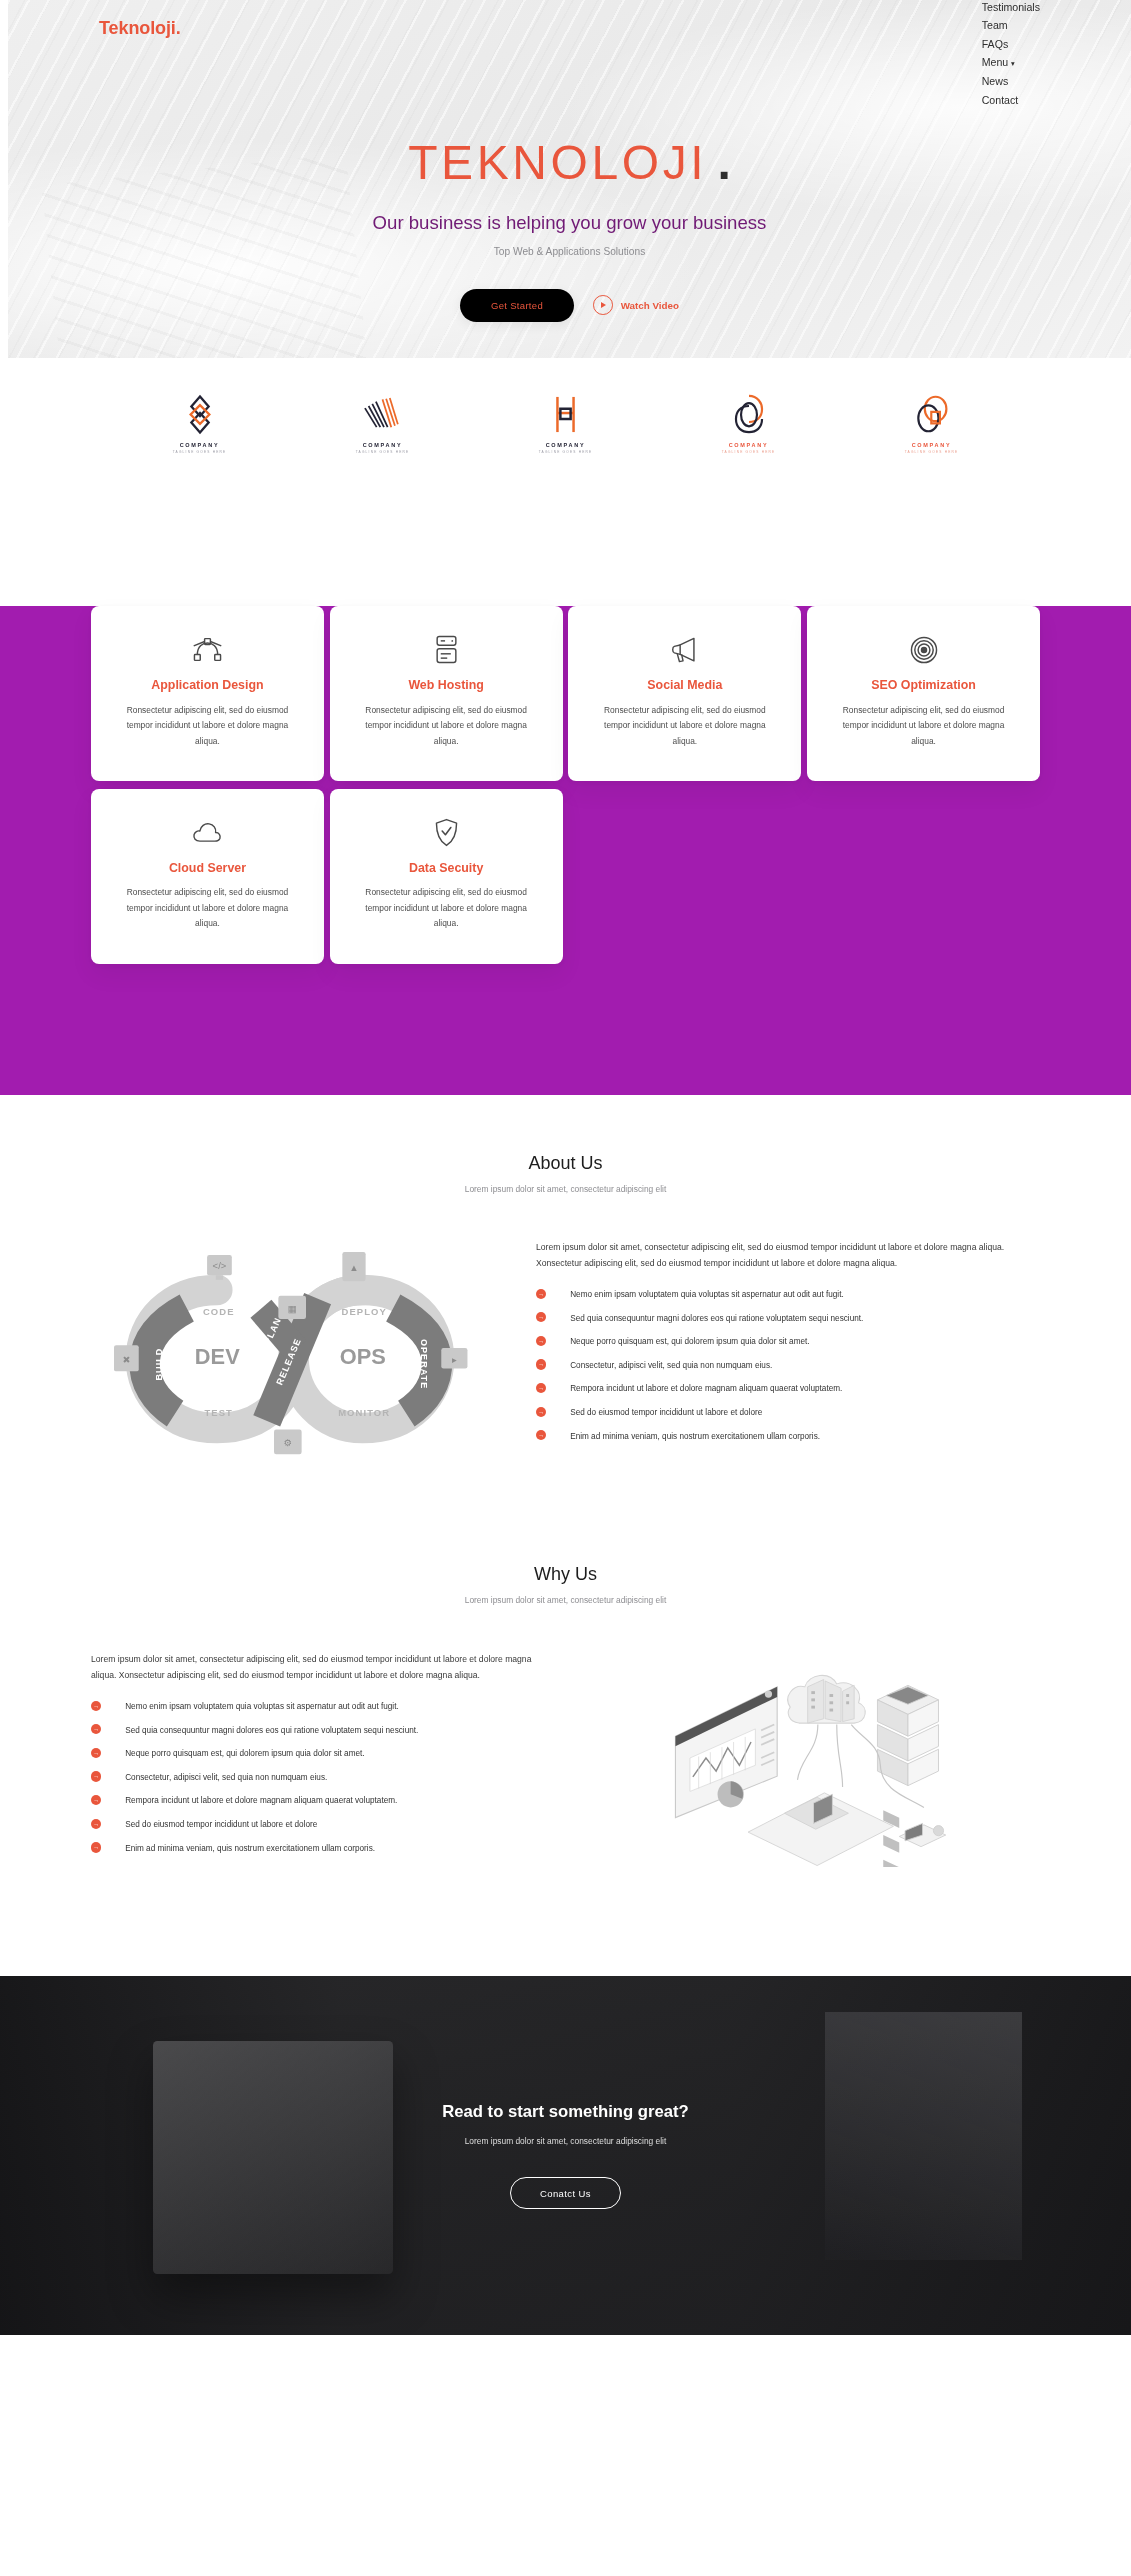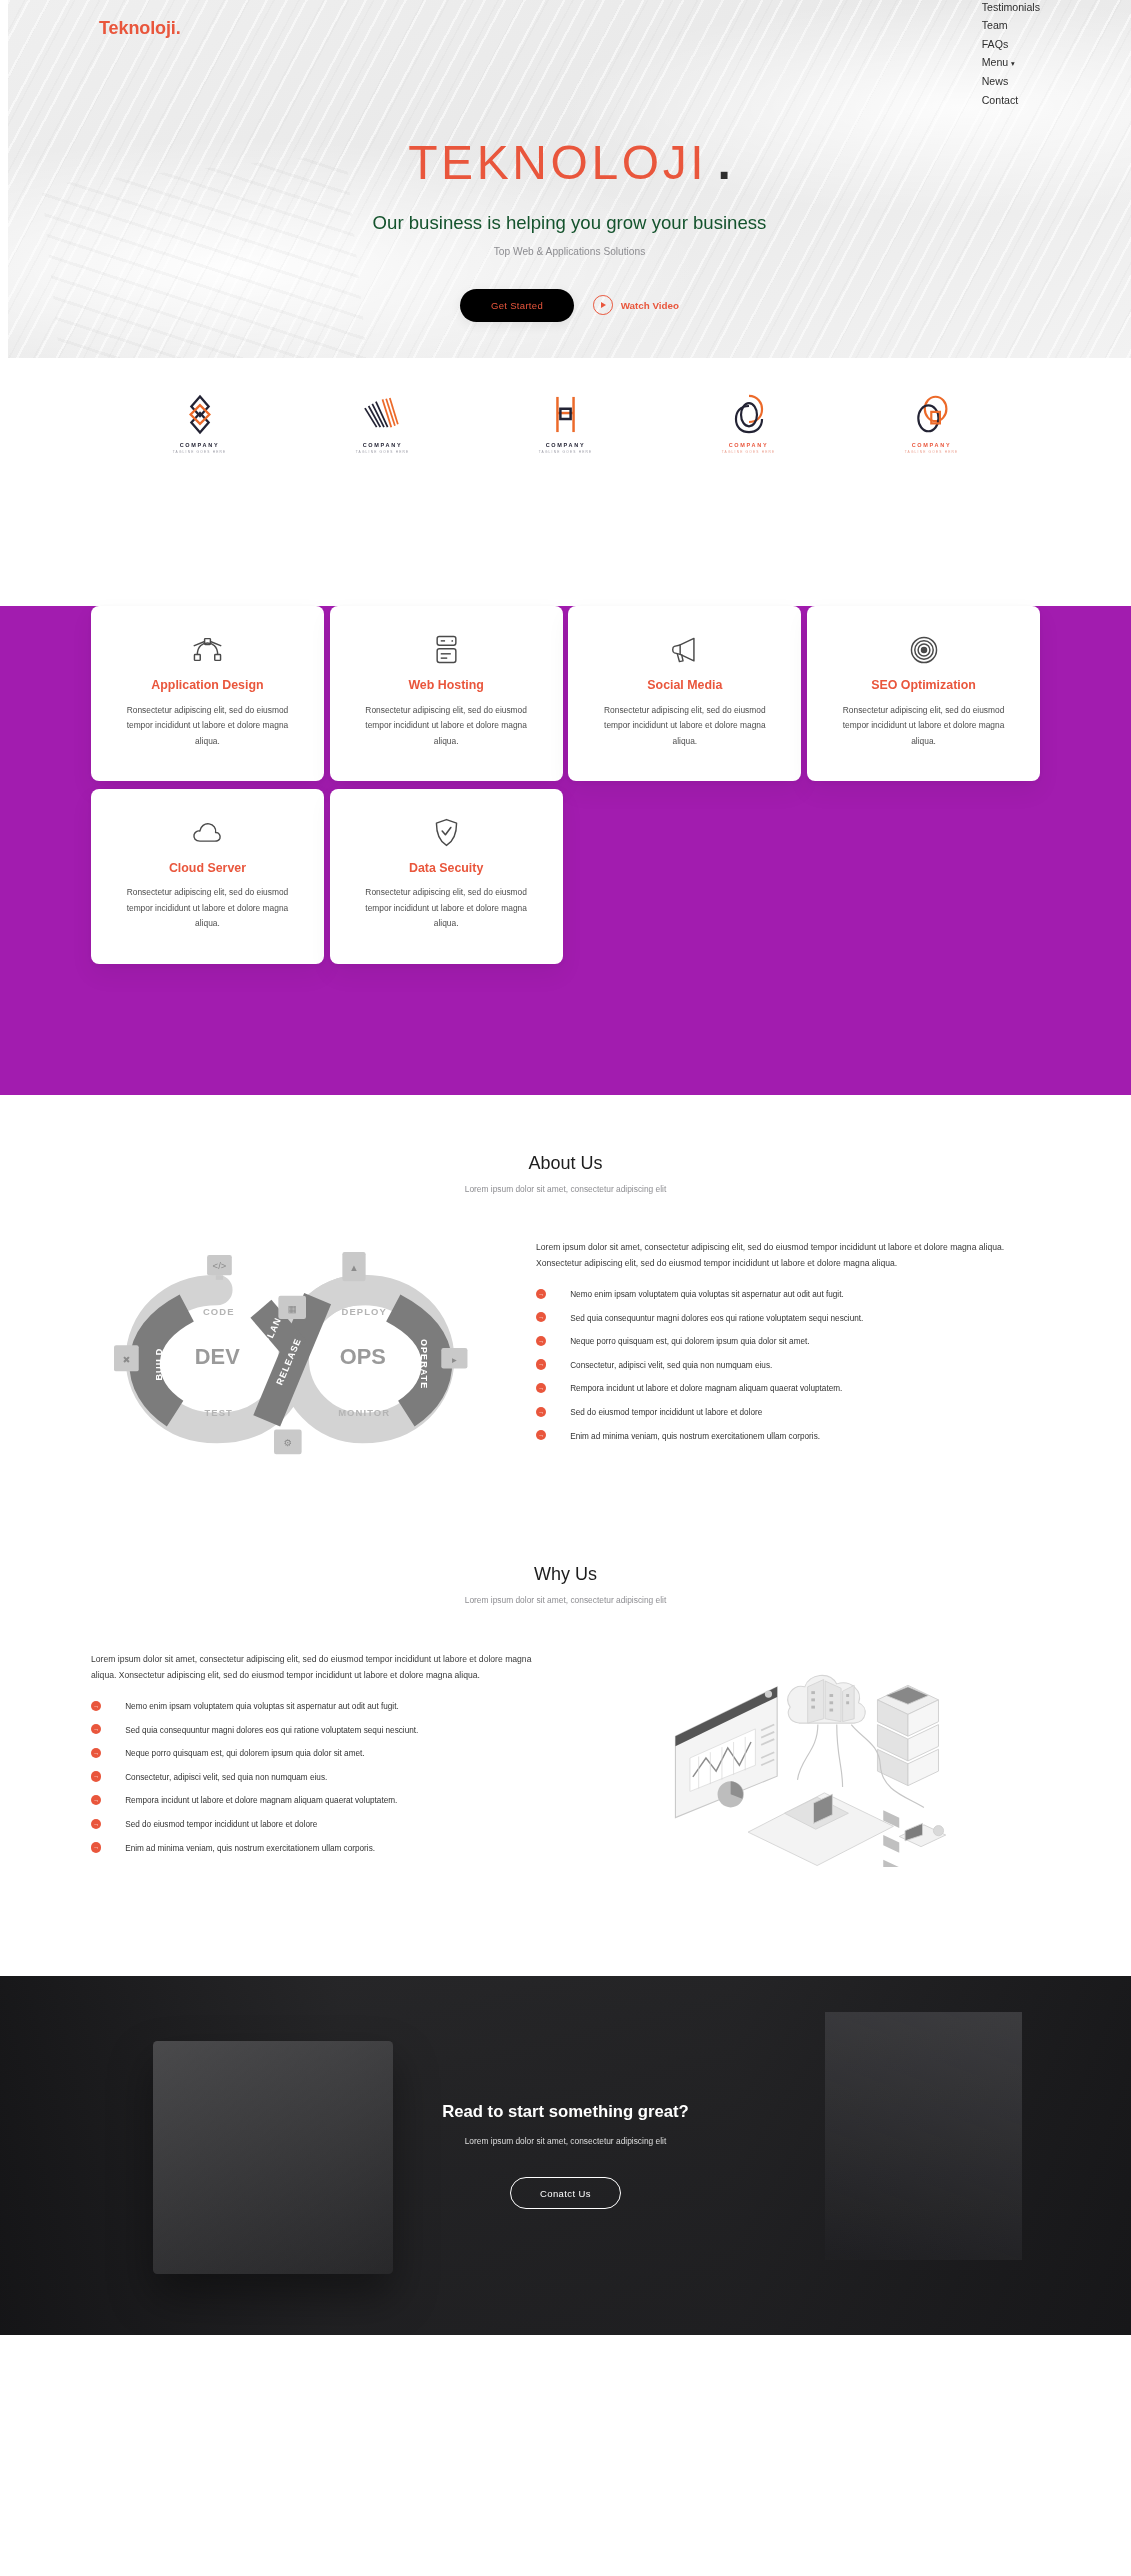--- a/index.html
+++ b/index.html
@@ -98,21 +98,21 @@
   }
   .hero-title .dot {
     color: #2e2e2e;
     font-weight: 700;
     letter-spacing: 0;
     margin-left: 10.2px;
   }
   .hero-sub {
     margin-top: 25px;
     font-size: 18.6px;
-    color: #14532d;
+    color: #701a75;
     font-weight: 400;
   }
   .hero-tag {
     margin-top: 11.6px;
     font-size: 10.2px;
     color: #8d8d91;
   }
   .hero-actions {
     margin-top: 32px;
     display: flex;

